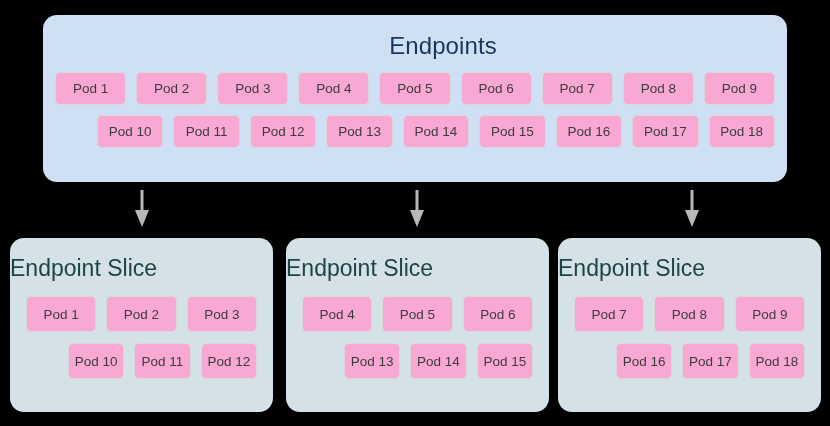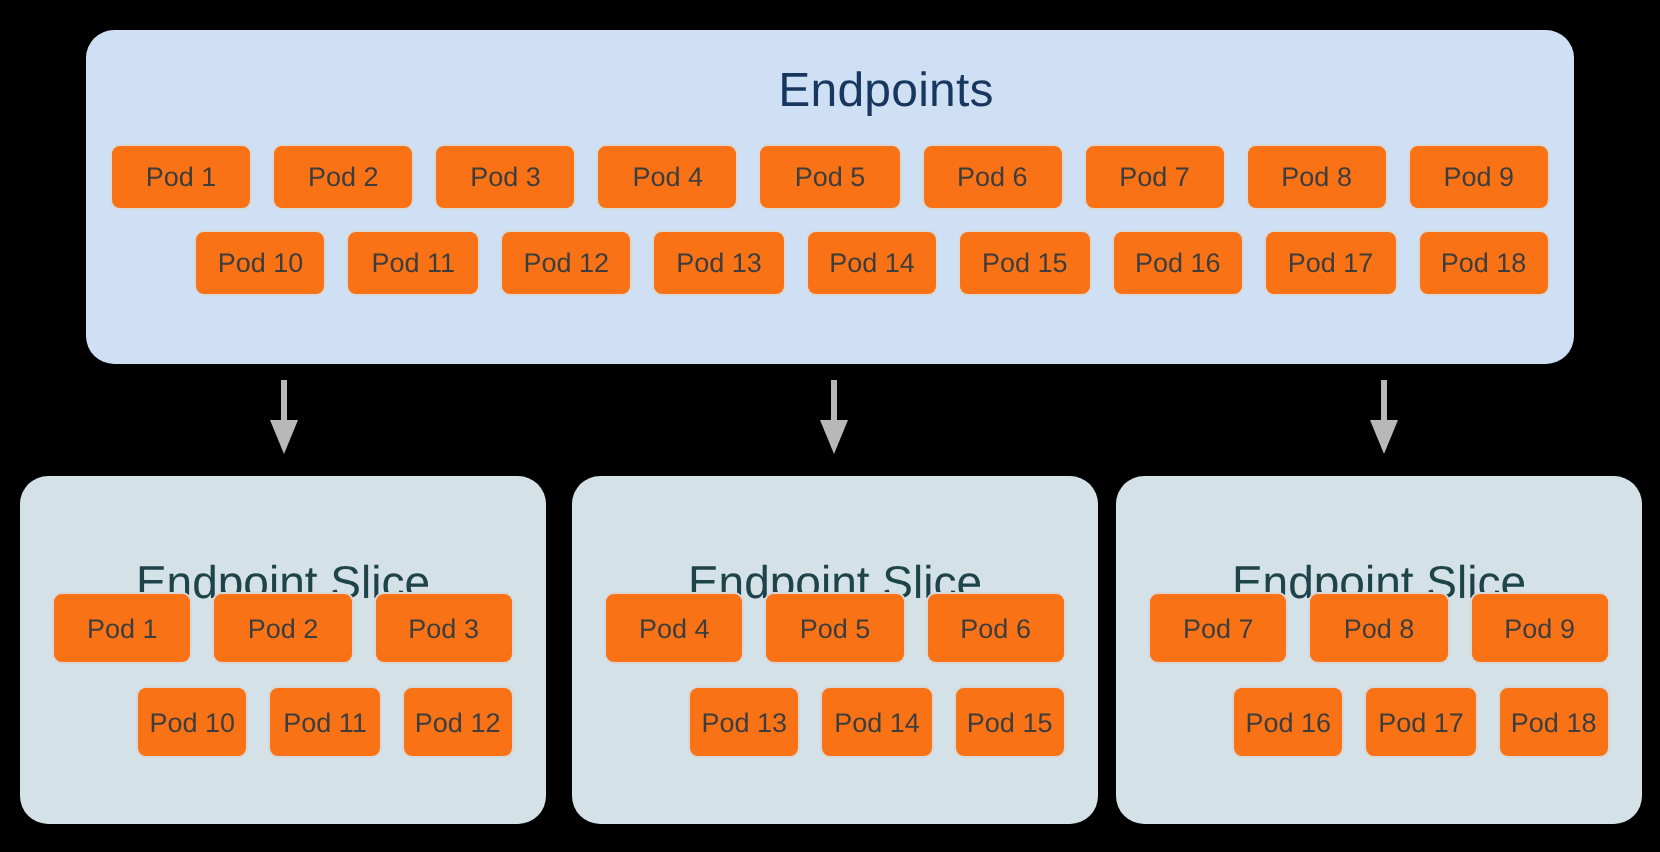--- a/index.html
+++ b/index.html
@@ -53,21 +53,21 @@
   .pod-row {
     display: flex;
     gap: 10px;
     margin-bottom: 10px;
   }
   .pod-row:last-child { margin-bottom: 0; padding-left: 42px; }
 
   .pod-chip {
     flex: 1 1 0;
     height: 33px;
-    background: #f97316;
+    background: #f9a8d4;
     border: 1px solid #d8d8d8;
     border-radius: 5px;
     display: flex;
     align-items: center;
     justify-content: center;
     font-size: 13.5px;
     color: #3d3d3d;
     box-sizing: border-box;
     white-space: nowrap;
   }
@@ -89,25 +89,24 @@
     height: 174px;
     background: #d4e2e7;
     border-radius: 14px;
     box-sizing: border-box;
   }
   .slice-title {
     position: absolute;
     left: 0;
     top: 16px;
     width: 100%;
-    text-align: center;
+    text-align: left;
     font-size: 23px;
     color: #1e4349;
     line-height: 29px;
-    margin-top: 23px;
   }
   .slice-rows {
     position: absolute;
     left: 16px;
     right: 16px;
     top: 58px;
   }
   .slice-rows .pod-row { gap: 10px; margin-bottom: 11px; }
   .slice-rows .pod-row:last-child { margin-bottom: 0; }
   .slice-rows .pod-chip { height: 36px; font-size: 13.5px; }

